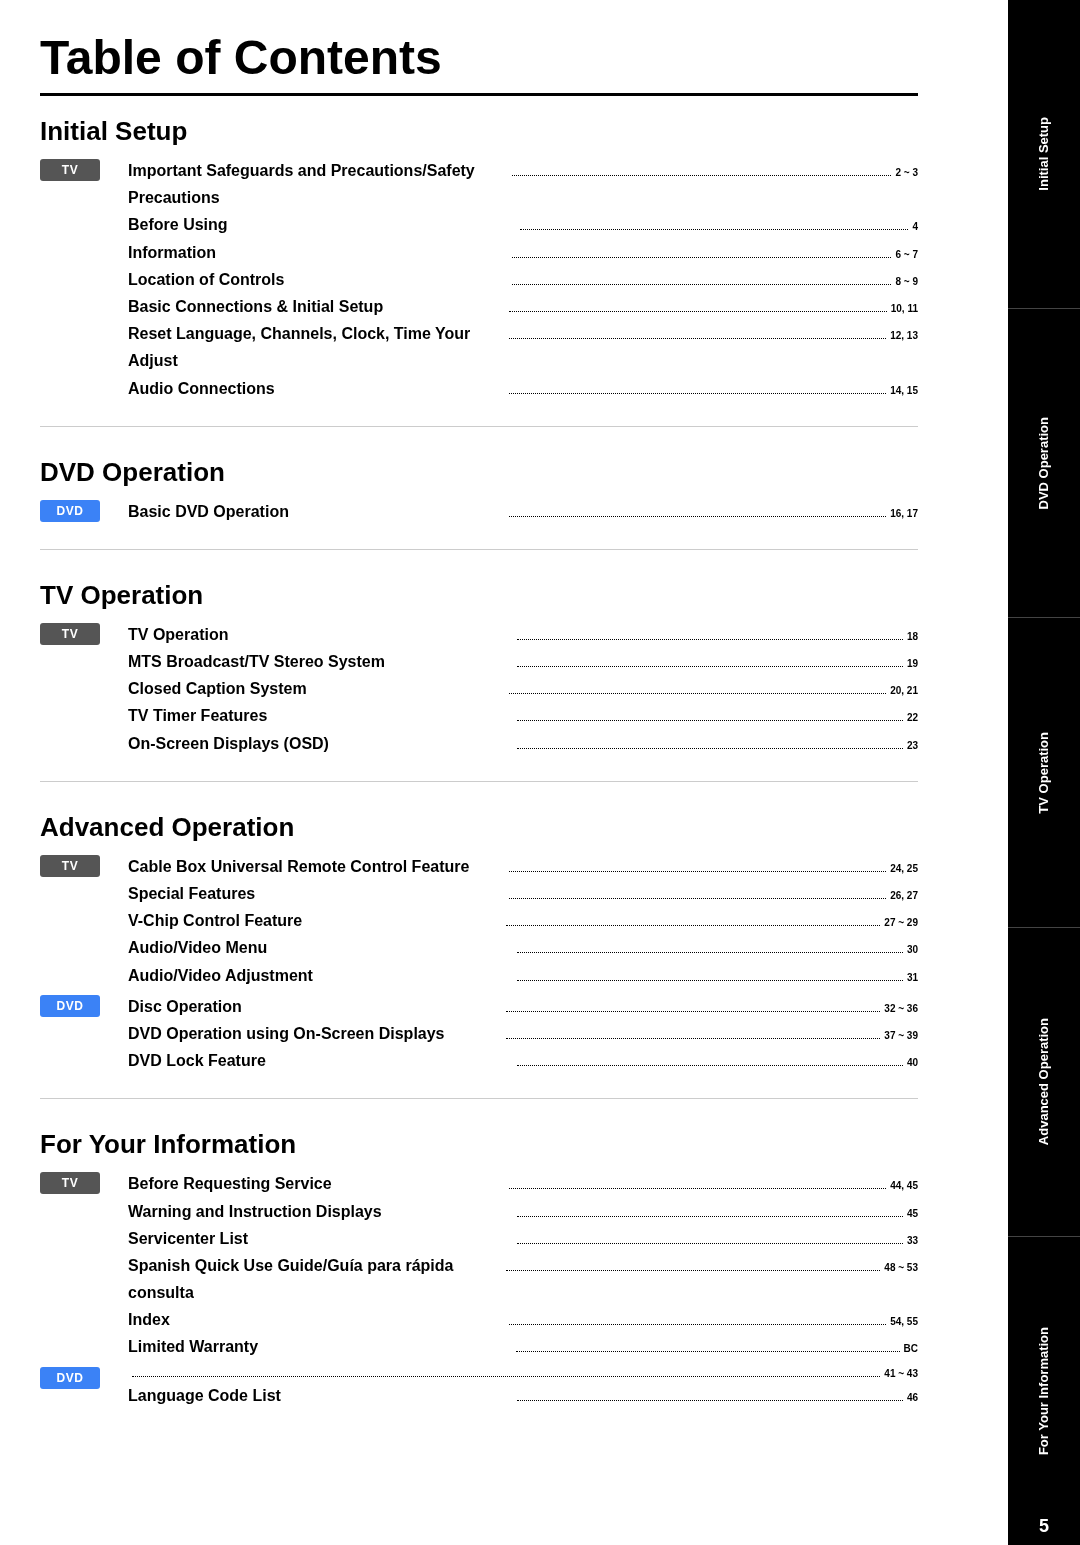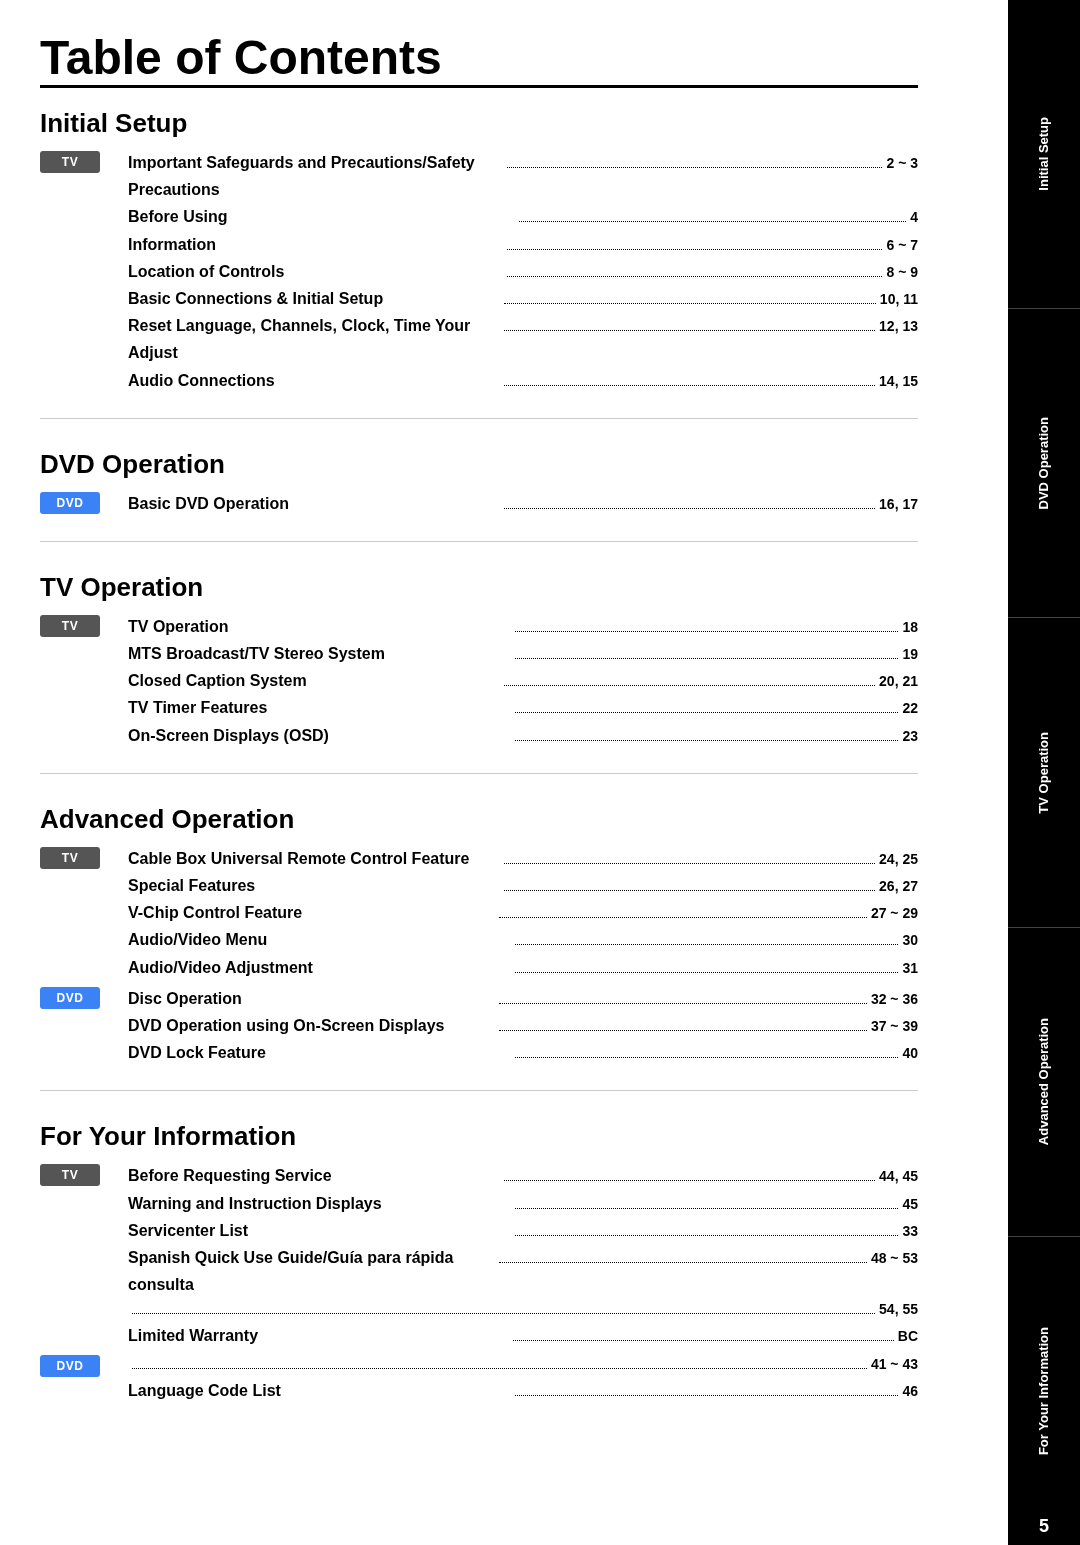--- a/index.html
+++ b/index.html
@@ -69,20 +69,21 @@
       font-weight: bold;
     }
 
     
     .page-title {
       font-size: 48px;
       font-weight: bold;
       color: #000;
       margin-bottom: 20px;
       border-bottom: 3px solid #000;
+      padding-bottom: 8px;
     }
 
     
     .section-heading {
       font-size: 26px;
       font-weight: bold;
       color: #000;
       margin-bottom: 10px;
       margin-top: 0;
     }
@@ -140,21 +141,21 @@
     .entry-dots {
       flex: 1;
       border-bottom: 1px dotted #000;
       margin: 0 4px;
       margin-bottom: 4px;
       min-width: 20px;
     }
 
     .entry-page {
       white-space: nowrap;
-      font-size: 14px;
+      font-size: 10px;
     }
 
     .entry-row {
       display: flex;
       align-items: baseline;
       line-height: 1.7;
     }
   </style>
 </head>
 <body>
@@ -326,20 +327,21 @@
                 <span class="entry-text">Servicenter List </span>
                 <span class="entry-dots"></span>
                 <span class="entry-page">33</span>
               </div>
               <div class="entry-row">
                 <span class="entry-text">Spanish Quick Use Guide/Guía para rápida consulta </span>
                 <span class="entry-dots"></span>
                 <span class="entry-page">48 ~ 53</span>
               </div>
               <div class="entry-row">
+                <span class="entry-text">Index </span>
                 <span class="entry-dots"></span>
                 <span class="entry-page">54, 55</span>
               </div>
               <div class="entry-row">
                 <span class="entry-text">Limited Warranty </span>
                 <span class="entry-dots"></span>
                 <span class="entry-page">BC</span>
               </div>
             </div>
           </div>

